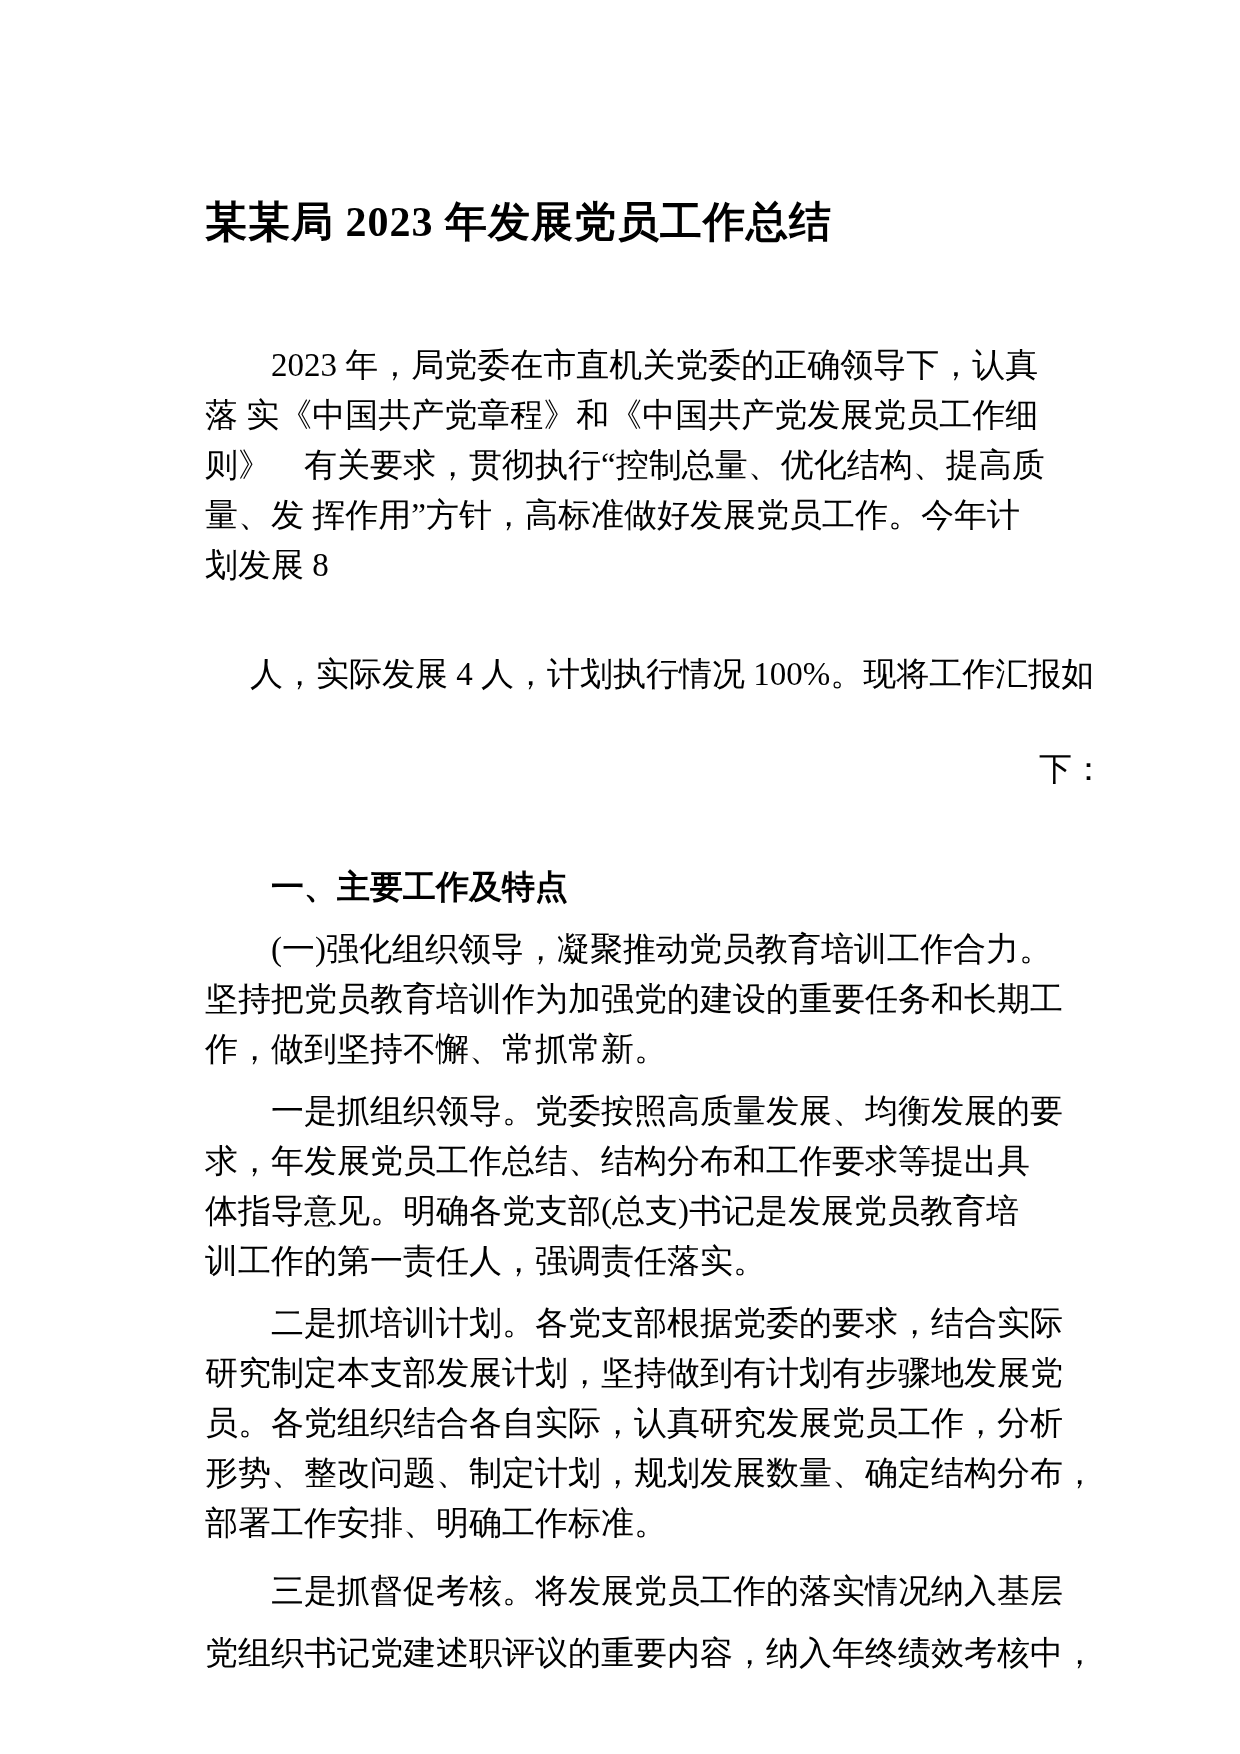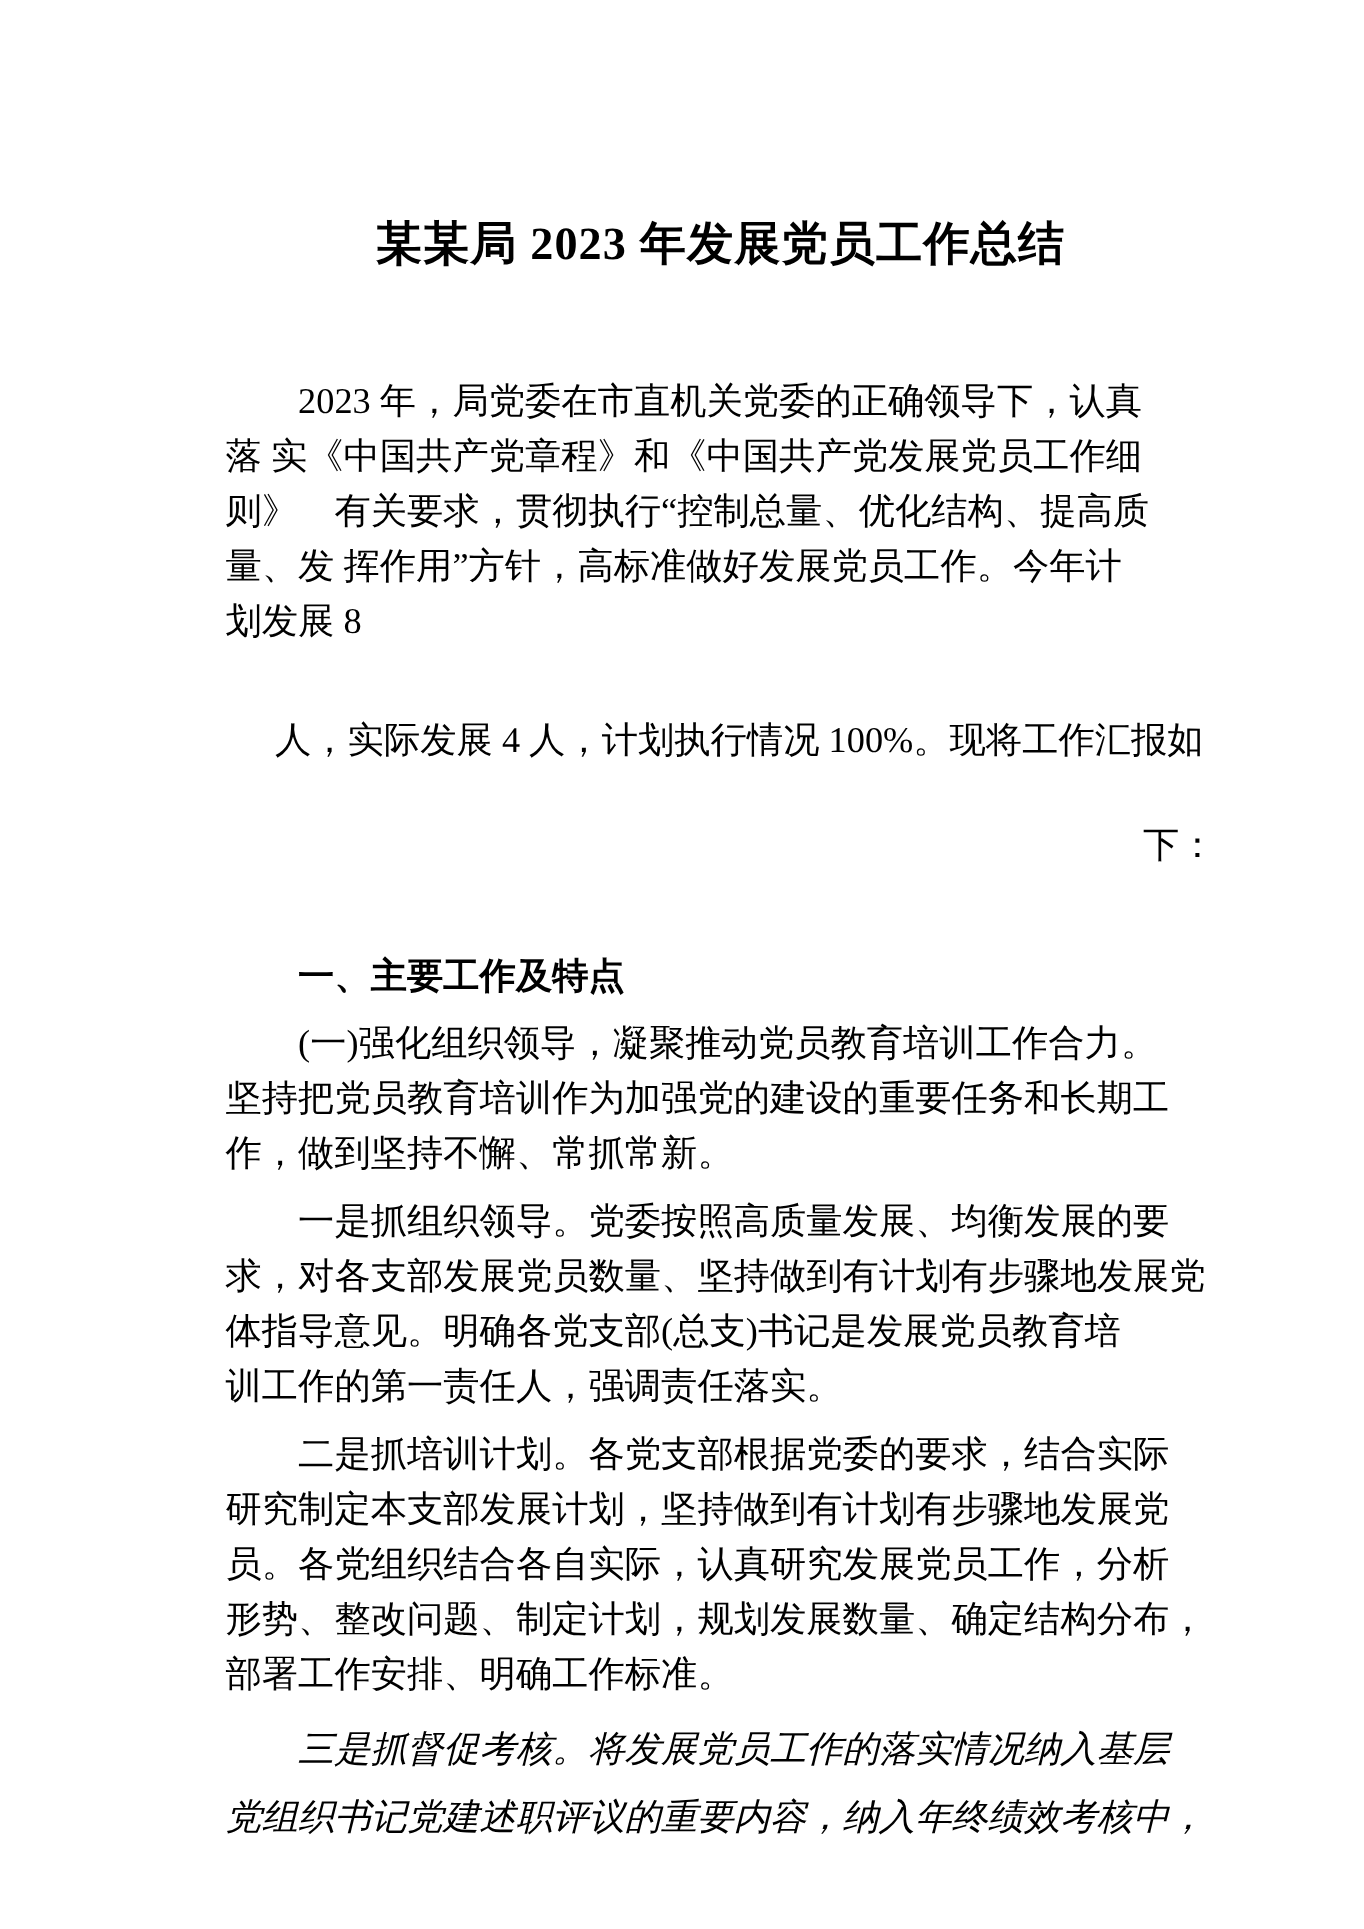--- a/index.html
+++ b/index.html
@@ -18,21 +18,20 @@
     box-sizing: border-box;
     padding: 195px 135px 0 205px; 
   }
   .content {
     width: 900px;
   }
   .doc-title {
     font-family: "Liberation Serif", serif;
     font-size: 42px;
     font-weight: bold;
-    text-align: center;
     line-height: 1.3;
     margin: 0 0 90px 0;
     letter-spacing: 1px;
     white-space: pre-line;
   }
   .para {
     font-size: 33px;
     line-height: 50px;
     text-align: left;
     white-space: pre-line;      
@@ -59,21 +58,20 @@
     font-family: "Liberation Sans", sans-serif;
     font-size: 33px;
     font-weight: bold;
     line-height: 50px;
     text-indent: 66px;
     margin: 20px 0 12px 0;
     white-space: pre-line;
   }
   .tight-loose {                
     line-height: 62px;
-    font-style: italic;
   }
 </style>
 </head>
 <body>
 
 <div class="page">
   <div class="content">
 
     <h1 class="doc-title">某某局 2023 年发展党员工作总结</h1>
 
@@ -88,21 +86,21 @@
       <span class="summary-tail">下：</span>
     </div>
 
     <h2 class="section-heading">一、主要工作及特点</h2>
 
     <div class="para">(一)强化组织领导，凝聚推动党员教育培训工作合力。
 坚持把党员教育培训作为加强党的建设的重要任务和长期工
 作，做到坚持不懈、常抓常新。</div>
 
     <div class="para">一是抓组织领导。党委按照高质量发展、均衡发展的要
-求，对各支部发展党员数量、坚持做到有计划有步骤地发展党
+求，年发展党员工作总结、结构分布和工作要求等提出具
 体指导意见。明确各党支部(总支)书记是发展党员教育培
 训工作的第一责任人，强调责任落实。</div>
 
     <div class="para">二是抓培训计划。各党支部根据党委的要求，结合实际
 研究制定本支部发展计划，坚持做到有计划有步骤地发展党
 员。各党组织结合各自实际，认真研究发展党员工作，分析
 形势、整改问题、制定计划，规划发展数量、确定结构分布，
 部署工作安排、明确工作标准。</div>
 
     <div class="para tight-loose">三是抓督促考核。将发展党员工作的落实情况纳入基层

